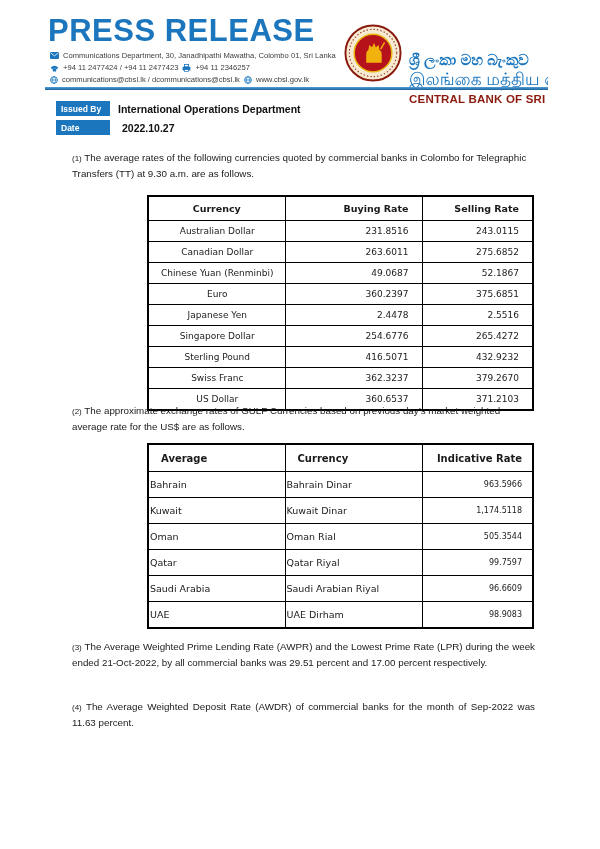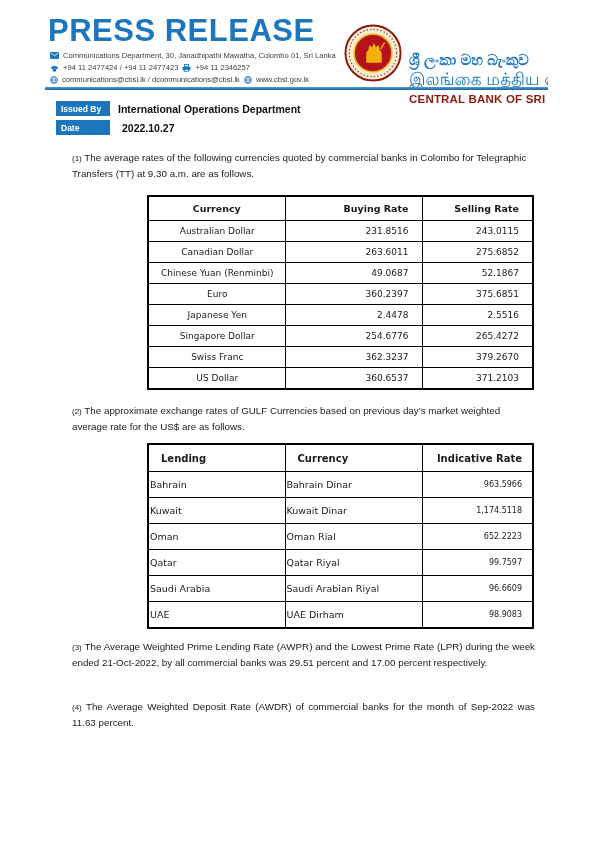--- a/index.html
+++ b/index.html
@@ -186,20 +186,25 @@
           <td>Japanese Yen</td>
           <td>2.4478</td>
           <td>2.5516</td>
         </tr>
         <tr>
           <td>Singapore Dollar</td>
           <td>254.6776</td>
           <td>265.4272</td>
         </tr>
         <tr>
+          <td>Sterling Pound</td>
+          <td>416.5071</td>
+          <td>432.9232</td>
+        </tr>
+        <tr>
           <td>Swiss Franc</td>
           <td>362.3237</td>
           <td>379.2670</td>
         </tr>
         <tr>
           <td>US Dollar</td>
           <td>360.6537</td>
           <td>371.2103</td>
         </tr>
       </tbody>
@@ -208,40 +213,40 @@
   <div class="para p2"><span class="num">(2)</span> <span>The approximate exchange rates of GULF Currencies based on previous day’s market weighted average rate for the US$ are as follows.</span></div>
 
   <table class="t2">
     <colgroup>
         <col class="col-a">
         <col class="col-b">
         <col class="col-c">
       </colgroup>
     <thead>
       <tr>
-          <th>Lending</th>
+          <th>Average</th>
           <th>Currency</th>
           <th>Indicative Rate</th>
         </tr>
     </thead>
     <tbody>
         <tr>
           <td>Bahrain</td>
           <td>Bahrain Dinar</td>
           <td>963.5966</td>
         </tr>
         <tr>
           <td>Kuwait</td>
           <td>Kuwait Dinar</td>
           <td>1,174.5118</td>
         </tr>
         <tr>
           <td>Oman</td>
           <td>Oman Rial</td>
-          <td>652.2223</td>
+          <td>505.3544</td>
         </tr>
         <tr>
           <td>Qatar</td>
           <td>Qatar Riyal</td>
           <td>99.7597</td>
         </tr>
         <tr>
           <td>Saudi Arabia</td>
           <td>Saudi Arabian Riyal</td>
           <td>96.6609</td>

